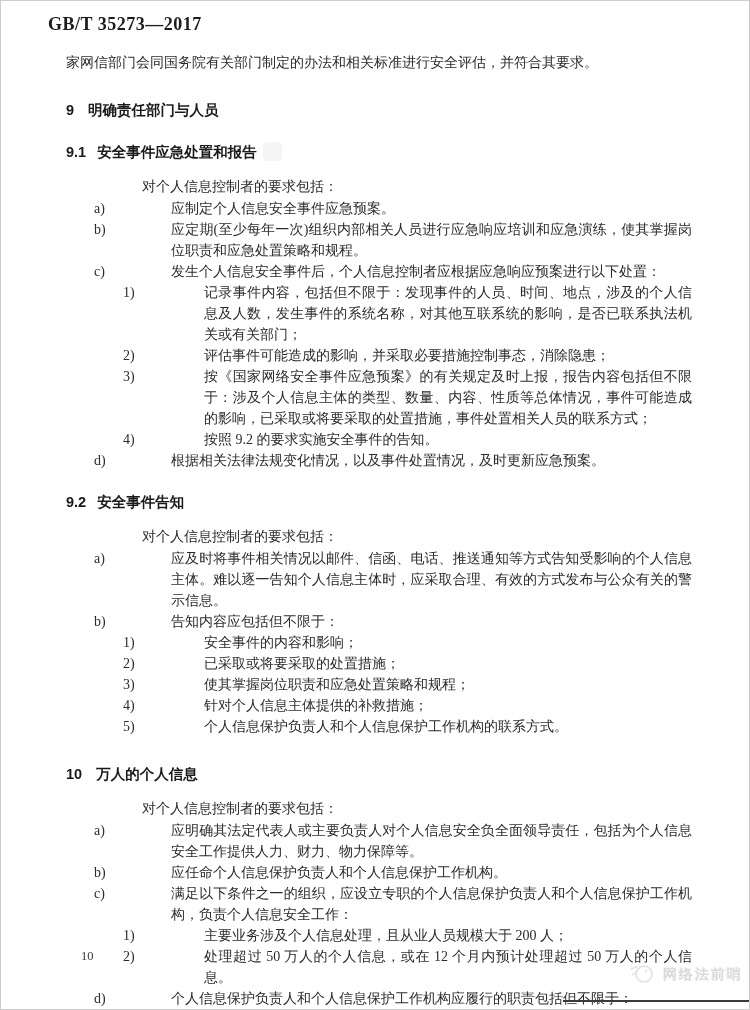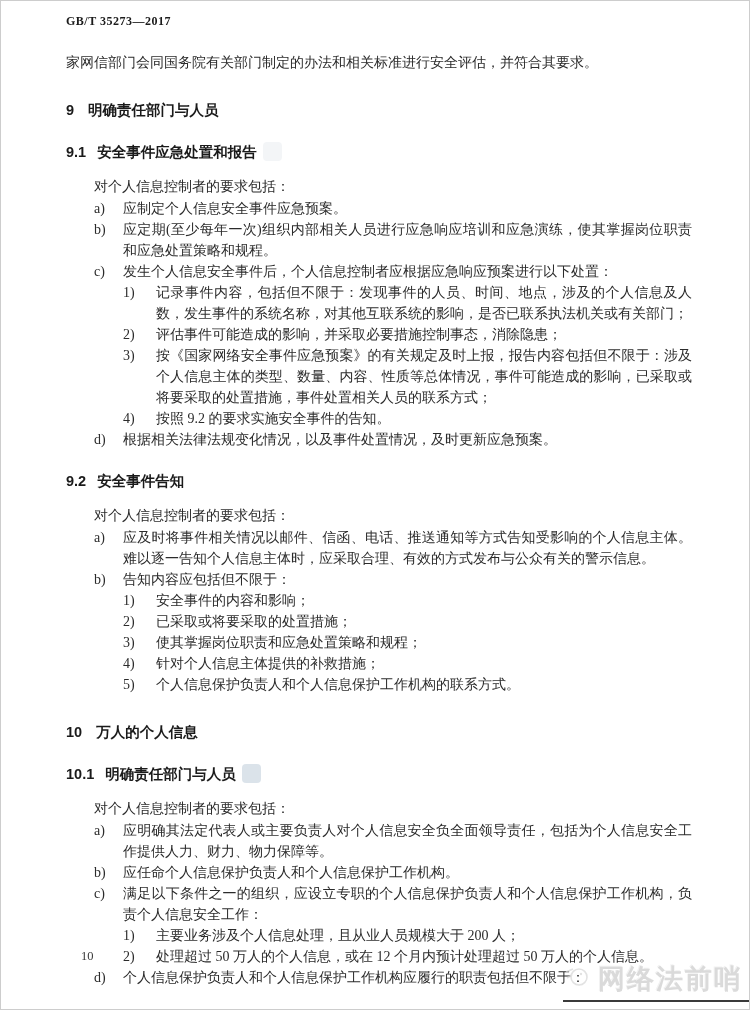--- a/index.html
+++ b/index.html
@@ -8,22 +8,22 @@
     position:relative;
     width:750px; height:1010px;
     margin:0 auto;
     background:#ffffff;
     border:1px solid #cdcdcd;
     overflow:hidden;
     font-family:"Liberation Serif","DejaVu Serif",serif;
     color:#2b2b2b;
   }
   .doc-header {
-    position:absolute; top:13px; left:65px;
-    font-size:12px; font-weight:bold; letter-spacing:0.5px;
+    position:absolute; top:13px; left:47px;
+    font-size:18px; font-weight:bold; letter-spacing:0.5px;
     color:#1c1c1c;
   }
   .doc-body {
     position:absolute; top:42px; left:65px; right:57px;
   }
   .blk { font-size:14px; line-height:21px; }
   .blk .txt { display:block; text-align:justify; }
   .continuation { margin-top:9px; }
   .h1 {
     margin:27px 0 10px;
@@ -41,31 +41,31 @@
     display:inline-block; width:19px; height:19px;
     border-radius:4px; margin-left:6px; vertical-align:-4px;
   }
   .badge.strong { background:rgba(176,192,208,0.45); }
   .badge.faint  { background:rgba(190,200,212,0.18); }
   .lead { margin:13px 0 1px; padding-left:28px; }
   .li1 { display:flex; padding-left:28px; }
   .li1 > .marker { flex:none; width:29px; }
   .li2 { display:flex; padding-left:57px; }
   .li2 > .marker { flex:none; width:33px; }
-  .li1 > .txt, .li2 > .txt, .lead > .txt { flex:1; }
+  .li1 > .txt, .li2 > .txt, .lead > .txt { flex:1;margin-left:48px; }
   .page-number {
     position:absolute; left:80px; top:948px;
     font-size:12.5px; color:#3a3a3a;
   }
   .watermark {
     position:absolute; right:6px; top:960px;
     display:flex; align-items:center;
     color:#dadada;
     font-family:"Liberation Sans","DejaVu Sans",sans-serif;
-    font-weight:bold; font-size:27px; letter-spacing:2px;
+    font-weight:bold; font-size:14px; letter-spacing:2px;
     text-shadow:1px 1px 0 #ffffff, -1px -1px 0 #f2f2f2;
     user-select:none;
   }
   .watermark .logo { margin-right:8px; opacity:0.7; }
   .footer-line {
     position:absolute; left:562px; right:0; top:999px;
     height:2px; background:#3a3a3a;
   }
 </style>
 </head>
@@ -142,21 +142,20 @@
       </div>
       <div class="blk li2">
         <span class="marker">4)</span>
         <span class="txt">针对个人信息主体提供的补救措施；</span>
       </div>
       <div class="blk li2">
         <span class="marker">5)</span>
         <span class="txt">个人信息保护负责人和个人信息保护工作机构的联系方式。</span>
       </div>
       <div class="blk h1"><span class="num">10</span><span class="ttl">万人的个人信息</span></div>
-      <div class="blk h2"><span class="num">10.1</span><span class="ttl">明确责任部门与人员</span><span class="badge strong"></span></div>
       <div class="blk lead">
         <span class="txt">对个人信息控制者的要求包括：</span>
       </div>
       <div class="blk li1">
         <span class="marker">a)</span>
         <span class="txt">应明确其法定代表人或主要负责人对个人信息安全负全面领导责任，包括为个人信息安全工作提供人力、财力、物力保障等。</span>
       </div>
       <div class="blk li1">
         <span class="marker">b)</span>
         <span class="txt">应任命个人信息保护负责人和个人信息保护工作机构。</span>

